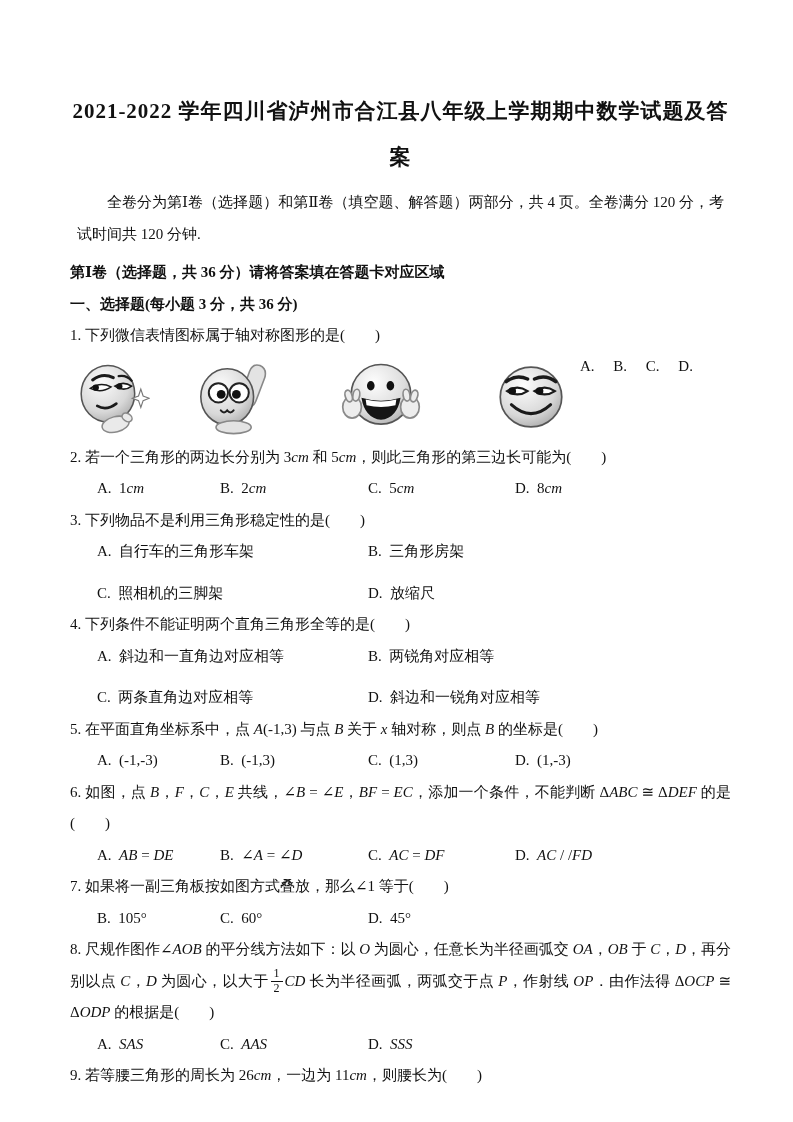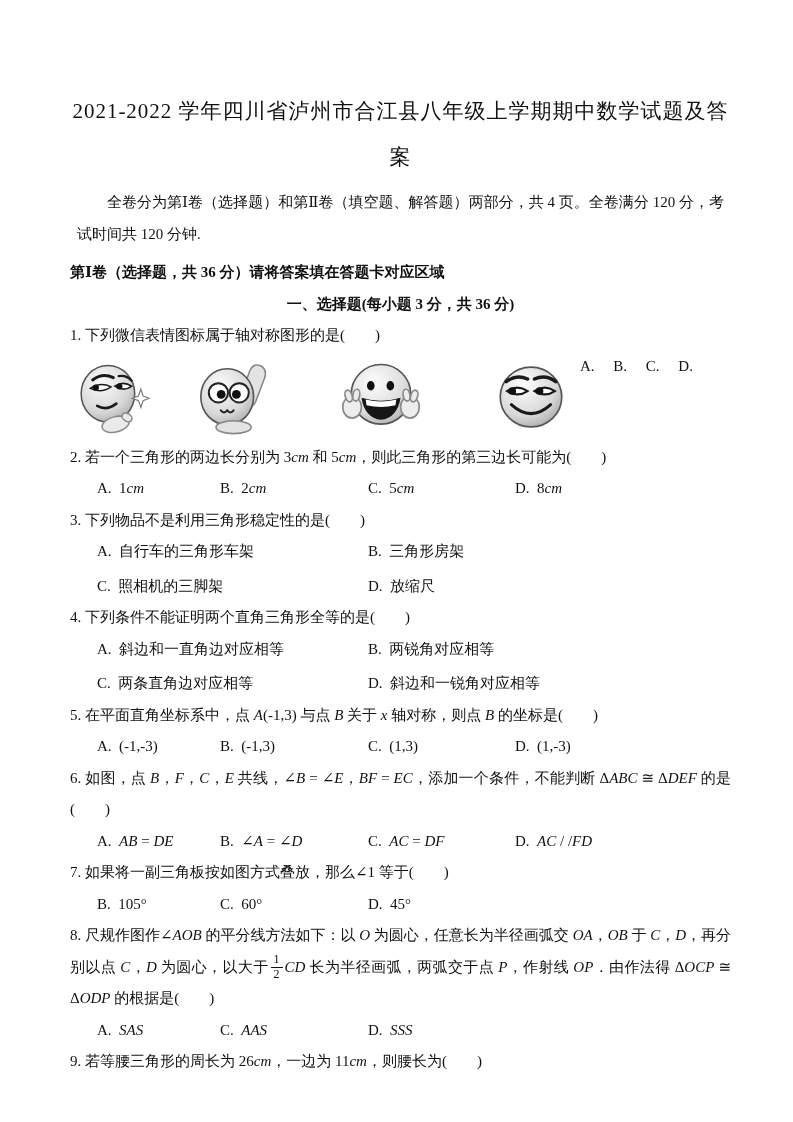--- a/index.html
+++ b/index.html
@@ -3,31 +3,31 @@
 <meta charset="utf-8">
 <style>
   html,body{margin:0;padding:0;}
   body{
     width:793px;height:1122px;background:#ffffff;color:#111;
     font-family:"Liberation Serif","DejaVu Serif",serif;
     overflow:hidden;position:relative;
   }
   .page{padding:88px 62px 0 70px;}
   .title{
-    font-size:21px;font-weight:normal;text-align:center;
+    font-size:21px;font-weight:bold;text-align:center;
     line-height:46px;margin:0;letter-spacing:1px;
   }
   .doc{font-size:15px;line-height:31.5px;margin-top:6px;}
   .intro{text-indent:2em;text-align:justify;}
   .section-header{text-align:left;font-weight:bold;}
-  .part-header{font-weight:bold;text-align:center;}
+  .part-header{font-weight:bold;}
   .stem{text-align:justify;}
   .opts{padding-left:27px;}
   .opts.row4{display:grid;grid-template-columns:123px 148px 147px auto;}
-  .opts.grid2{display:grid;grid-template-columns:271px auto;row-gap:3px;}
+  .opts.grid2{display:grid;grid-template-columns:271px auto;row-gap:10px;}
   .opt{white-space:nowrap;}
   .mi{font-style:italic;font-family:"Liberation Serif",serif;}
   .frac{
     display:inline-block;text-align:center;vertical-align:-0.5em;
     line-height:1.1;font-size:12px;margin:0 2px;
   }
   .frac span{display:block;padding:0 3px;}
   .frac .fn{border-bottom:1.2px solid #111;}
   .emoji-row{
     display:flex;align-items:flex-start;height:84px;margin:4px 0 2px 2px;

